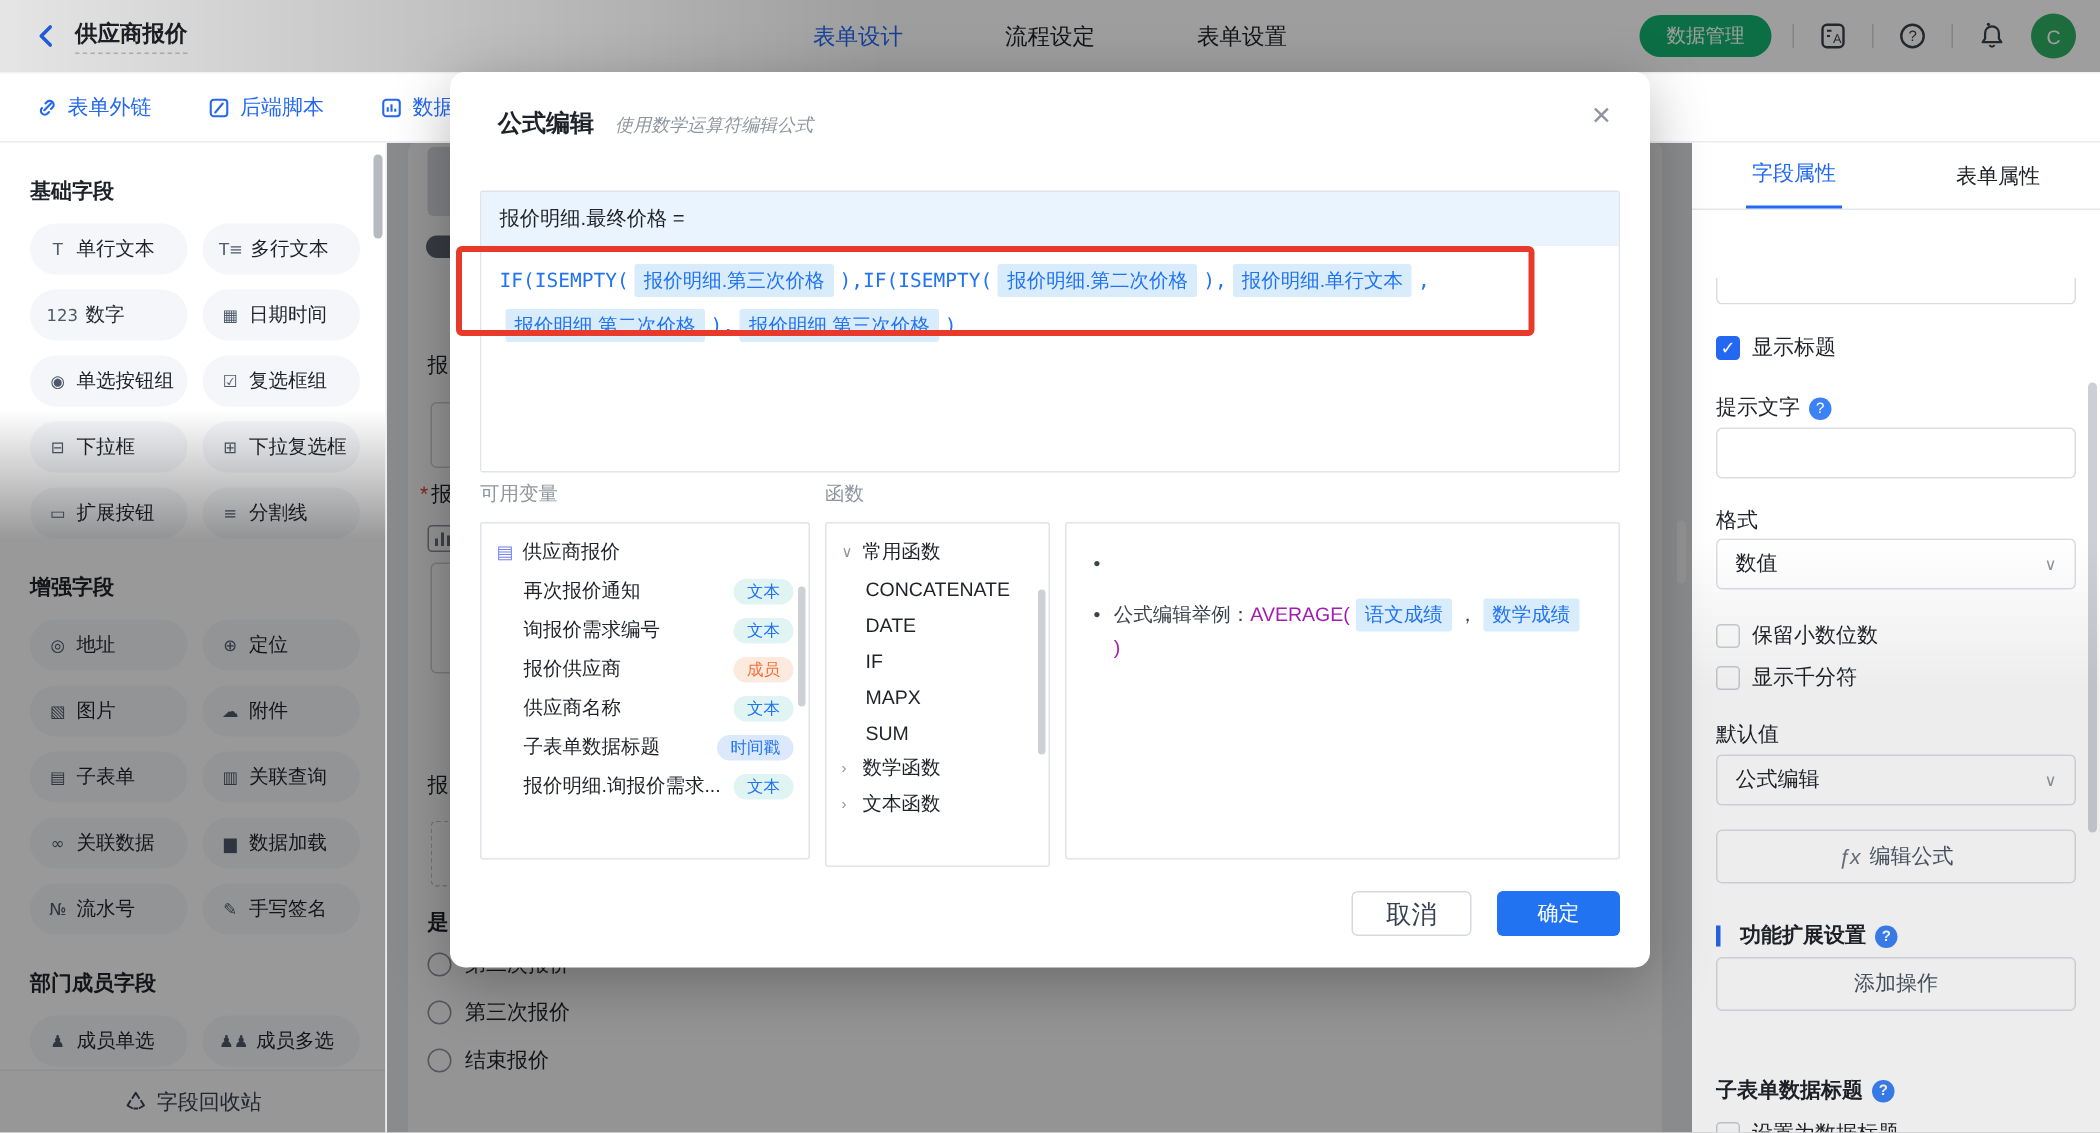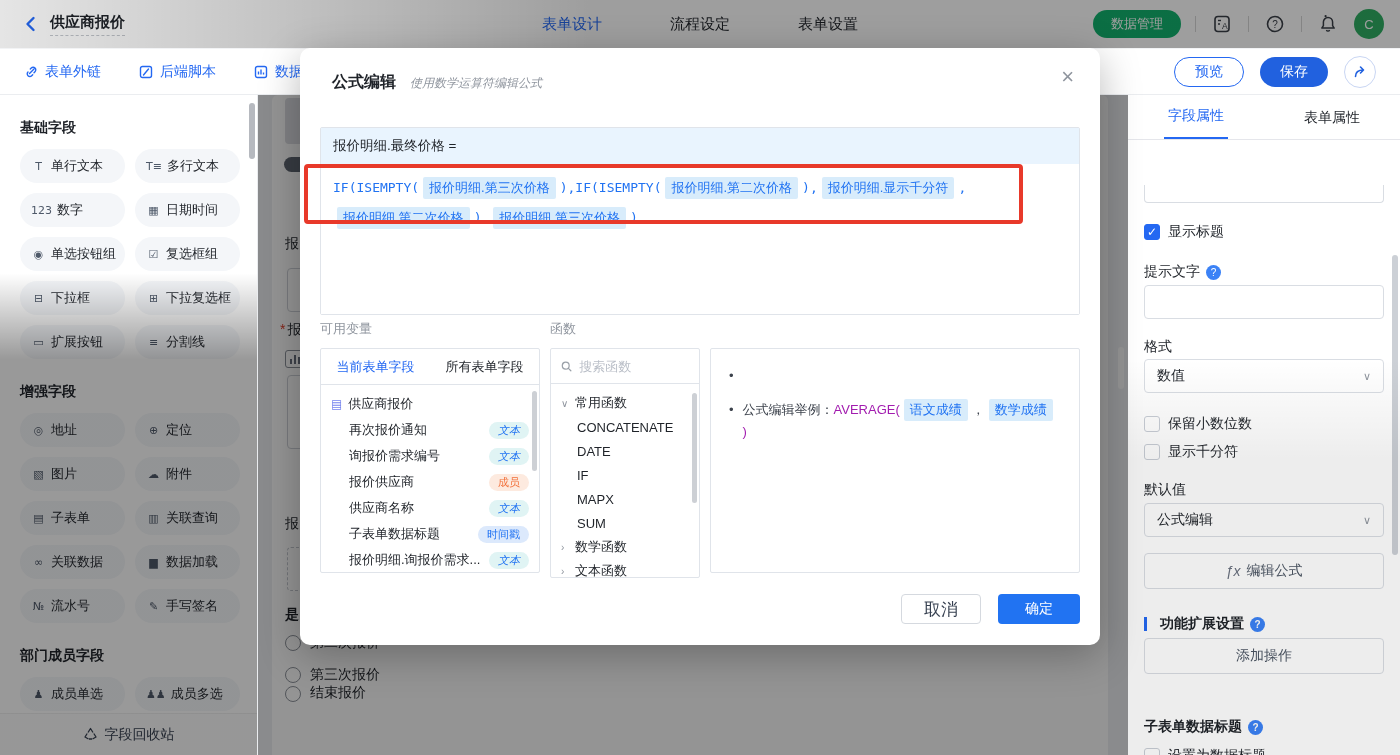--- a/index.html
+++ b/index.html
@@ -95,21 +95,21 @@
   .m-seclabel { position:absolute; top:272px; font-size:13px; color:#8f959e; }
   .varbox { position:absolute; left:20px; top:300px; width:220px; height:225px; border:1px solid #e0e4ea; border-radius:2px; overflow:hidden; background:#fff; }
   .v-tabs { height:36px; display:flex; border-bottom:1px solid #e0e4ea; }
   .v-tab { flex:1; display:flex; align-items:center; justify-content:center; font-size:13px; color:#1f2329; cursor:pointer; }
   .v-tab.active { color:#2468f2; }
   .v-rows { padding-top:6px; }
   .v-row { height:26px; display:flex; align-items:center; font-size:13px; color:#1f2329; padding-left:28px; cursor:pointer; }
   .v-row.root { padding-left:10px; gap:6px; }
   .doc-ic { color:#7583ee; font-size:12px; }
   .v-badge { margin-left:auto; margin-right:10px; font-size:11px; padding:1px 9px; border-radius:10px; white-space:nowrap; }
-  .b-text { color:#2173f2; background:#e0f4f4;font-style:italic; }
+  .b-text { color:#2173f2; background:#e0f4f4; }
   .b-member { color:#f2703a; background:#fdeadf; }
   .b-ts { color:#2173f2; background:#dce9fc; }
   .v-thumb { position:absolute; right:2px; top:42px; width:5px; height:80px; background:#cdd0d5; border-radius:3px; }
   .funcbox { position:absolute; left:250px; top:300px; width:150px; height:230px; border:1px solid #e0e4ea; border-radius:2px; background:#fff; overflow:hidden; }
   .fn-search { height:35px; border-bottom:1px solid #e0e4ea; display:flex; align-items:center; gap:7px; padding:0 10px; }
   .fn-search input { border:none; outline:none; width:100%; font-size:13px; color:#1f2329; font-family:inherit; }
   .fn-search input::placeholder { color:#b9bec7; }
   .fn-rows { padding:7px 0; }
   .fn-group { height:24px; display:flex; align-items:center; gap:6px; padding-left:10px; font-size:13px; cursor:pointer; }
   .fn-chev { color:#8f959e; font-size:10px; width:8px; }
@@ -191,29 +191,20 @@
   </span>
   <span class="tl-link">
     <svg width="14" height="14" viewBox="0 0 14 14">
         <rect x="1.5" y="1.5" width="11" height="11" rx="2" fill="none" stroke="#2468f2" stroke-width="1.4"></rect>
         <line x1="4.5" y1="9.5" x2="4.5" y2="6.5" stroke="#2468f2" stroke-width="1.4"></line>
         <line x1="7" y1="9.5" x2="7" y2="4.5" stroke="#2468f2" stroke-width="1.4"></line>
         <line x1="9.5" y1="9.5" x2="9.5" y2="7.5" stroke="#2468f2" stroke-width="1.4"></line>
       </svg>
     <span>数据权</span>
   </span>
-  <div class="tl-right">
-    <button class="btn-outline">预览</button>
-    <button class="btn-solid">保存</button>
-    <span class="share-circle">
-      <svg width="16" height="16" viewBox="0 0 16 16">
-          <path d="M3.5 12.5 C3.5 7.5 7.5 6 11.5 6 M11.5 6 l-3 -3 M11.5 6 l-3 3" fill="none" stroke="#2161df" stroke-width="1.6" stroke-linecap="round" stroke-linejoin="round"></path>
-        </svg>
-    </span>
-  </div>
 </div>
 
 <aside class="sidebar">
   <div class="sb-heading">基础字段</div>
   <div class="sb-grid">
     <div class="sb-btn">
         <span class="sb-ic">T</span>
         <span>单行文本</span>
       </div>
     <div class="sb-btn">
@@ -343,21 +334,21 @@
   <div class="frag frag-dashed"></div>
   <div class="frag frag-label" style="left:27px; top:511px; font-weight:bold;">是</div>
   <div class="radio-row" style="top:539px;">
       <span class="radio-circle"></span>
       <span>第二次报价</span>
     </div>
   <div class="radio-row" style="top:571px;">
       <span class="radio-circle"></span>
       <span>第三次报价</span>
     </div>
-  <div class="radio-row" style="top:589px;align-items:flex-end;">
+  <div class="radio-row" style="top:603px;">
       <span class="radio-circle"></span>
       <span>结束报价</span>
     </div>
   <div class="canvas-thumb"></div>
   <div class="dim dim-canvas"></div>
 </main>
 
 <aside class="rightpanel">
   <div class="rp-tabs">
     <div class="rp-tab active">
@@ -431,36 +422,32 @@
   <div class="m-header">
     <span class="m-title">公式编辑</span>
     <span class="m-sub">使用数学运算符编辑公式</span>
   </div>
   <span class="m-close">×</span>
 
   <div class="f-box">
     <div class="f-target">报价明细.最终价格 =</div>
     <div class="f-editor">
       <div class="f-line">
-        <span class="code">IF(ISEMPTY(</span><span class="ftoken">报价明细.第三次价格</span><span class="code">),IF(ISEMPTY(</span><span class="ftoken">报价明细.第二次价格</span><span class="code">),</span><span class="ftoken">报价明细.显示千分符</span><span class="code">,</span>
+        <span class="code">IF(ISEMPTY(</span><span class="ftoken">报价明细.第三次价格</span><span class="code">),IF(ISEMPTY(</span><span class="ftoken">报价明细.第二次价格</span><span class="code">),</span><span class="ftoken">报价明细.单行文本</span><span class="code">,</span>
       </div>
       <div class="f-line">
         <span class="ftoken">报价明细.第二次价格</span><span class="code">),</span><span class="ftoken">报价明细.第三次价格</span><span class="code">)</span>
       </div>
     </div>
   </div>
 
   <span class="m-seclabel" style="left:20px;">可用变量</span>
   <span class="m-seclabel" style="left:250px;">函数</span>
 
   <div class="varbox">
-    <div class="v-tabs">
-      <div class="v-tab active">当前表单字段</div>
-      <div class="v-tab">所有表单字段</div>
-    </div>
     <div class="v-rows">
       <div class="v-row root">
         <span class="doc-ic">▤</span>
         <span>供应商报价</span>
       </div>
       <div class="v-row">
           <span>再次报价通知</span>
           <span class="v-badge b-text">文本</span>
         </div>
       <div class="v-row">
@@ -482,27 +469,20 @@
       <div class="v-row">
           <span>报价明细.询报价需求...</span>
           <span class="v-badge b-text">文本</span>
         </div>
 
     </div>
     <div class="v-thumb"></div>
   </div>
 
   <div class="funcbox">
-    <div class="fn-search">
-      <svg width="13" height="13" viewBox="0 0 13 13">
-          <circle cx="5.5" cy="5.5" r="4" fill="none" stroke="#9aa0a8" stroke-width="1.4"></circle>
-          <line x1="8.6" y1="8.6" x2="11.5" y2="11.5" stroke="#9aa0a8" stroke-width="1.4" stroke-linecap="round"></line>
-        </svg>
-      <input readonly="" placeholder="搜索函数" style="">
-    </div>
     <div class="fn-rows">
       <div class="fn-group">
           <span class="fn-chev">∨</span>
           <span>常用函数</span>
         </div>
       <div class="fn-item">CONCATENATE</div>
       <div class="fn-item">DATE</div>
       <div class="fn-item">IF</div>
       <div class="fn-item">MAPX</div>
       <div class="fn-item">SUM</div>

